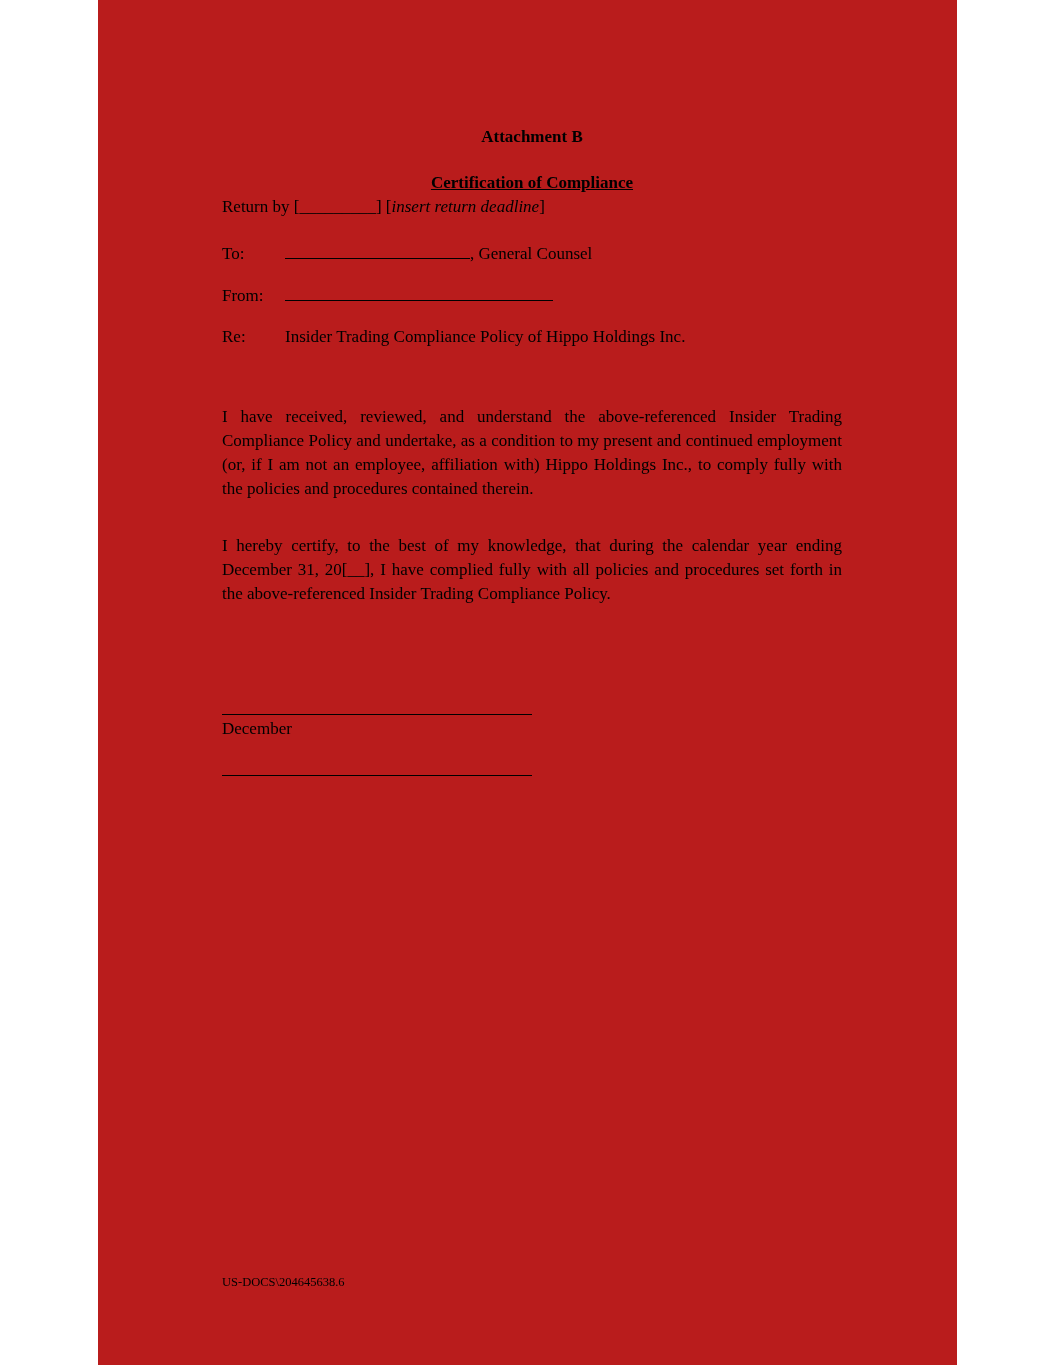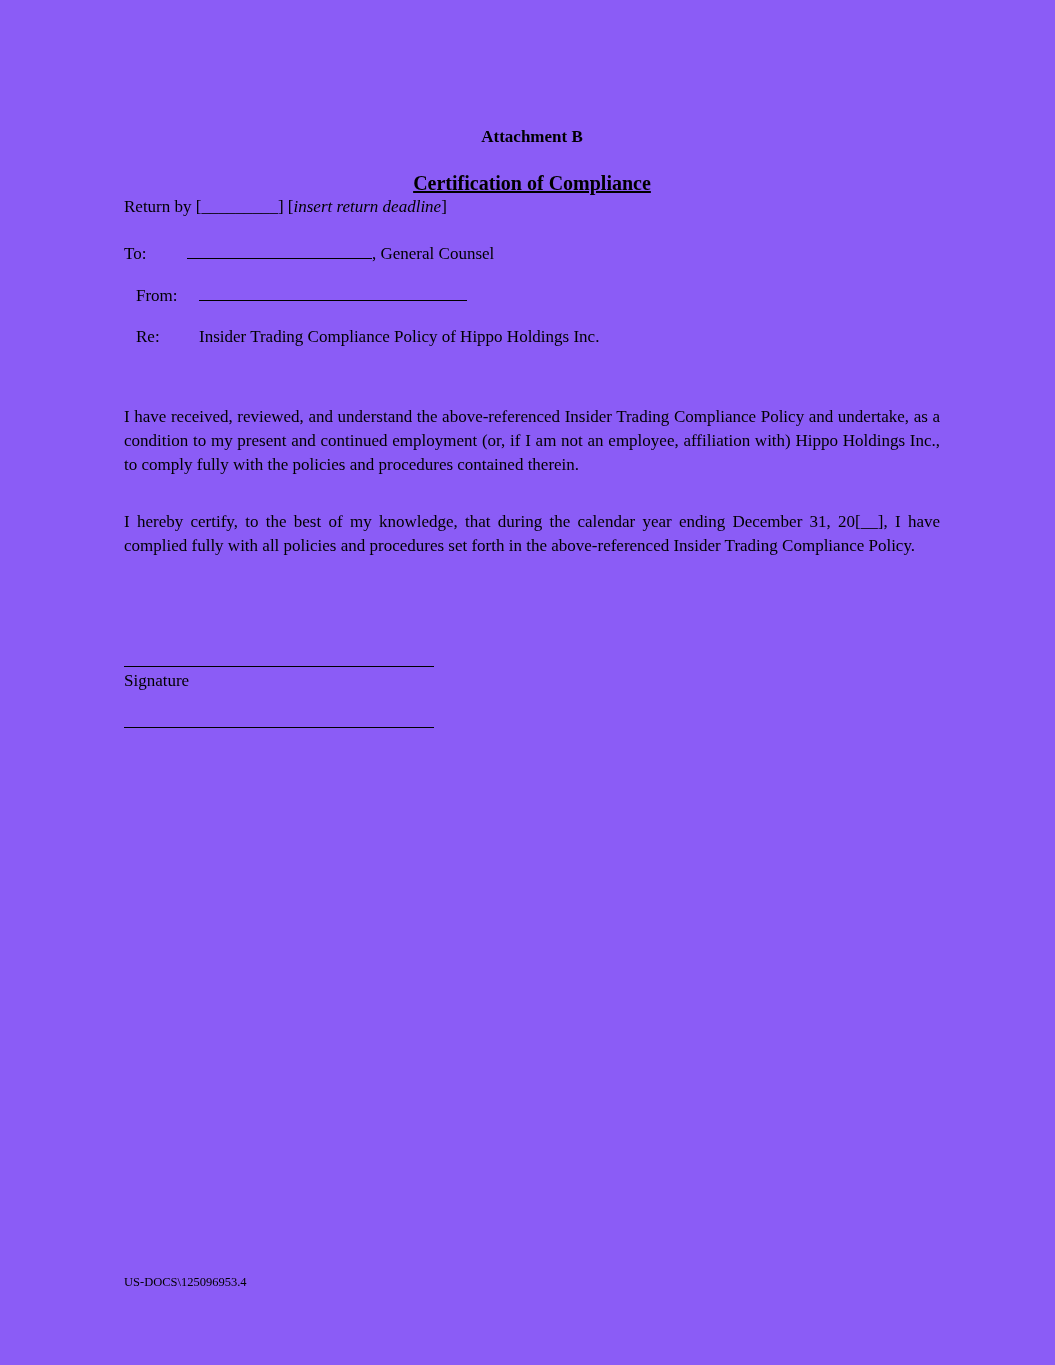--- a/index.html
+++ b/index.html
@@ -2,40 +2,40 @@
 <html><head>
 <meta charset="utf-8">
 <style>
   html, body {
     margin: 0;
     padding: 0;
     background: #ffffff;
   }
   .page {
     position: relative;
-    width: 1055px;
+    width: 859px;
     height: 1365px;
     margin: 0 auto;
-    background: #8b5cf6;
+    background: #b91c1c;
     color: #000000;
     font-family: "Liberation Serif", "DejaVu Serif", serif;
     font-size: 17px;
     line-height: 24px;
     box-sizing: border-box;
     padding: 125px 115px 0 124px;
   }
   .center { text-align: center; }
   .bold { font-weight: bold; }
   .underline { text-decoration: underline; }
   .heading { margin: 0; font-size: 17px; }
-  .subheading { margin: 22px 0 0 0; font-size: 20px; }
+  .subheading { margin: 22px 0 0 0; font-size: 17px; }
   .return-line { margin-top: 22px; }
   .memo-line { margin-top: 0; }
   .memo-line.first { margin-top: 22px; }
-  .memo-line + .memo-line { margin-top: 10px; margin-left: 12px; }
+  .memo-line + .memo-line { margin-top: 10px; }
   .memo-label {
     display: inline-block;
     width: 63px;
     vertical-align: baseline;
   }
   .blank {
     display: inline-block;
     border-bottom: 1px solid #000;
     height: 1em;
     vertical-align: baseline;
@@ -96,26 +96,26 @@
   <p class="memo-line"><span class="memo-label">Re:</span><span>Insider Trading Compliance Policy of Hippo Holdings Inc.</span></p>
 
   <p class="para first">I have received, reviewed, and understand the above-referenced Insider Trading Compliance Policy and undertake, as a condition to my present and continued employment (or, if I am not an employee, affiliation with) Hippo Holdings Inc., to comply fully with the policies and procedures contained therein.</p>
 
   <p class="para second">I hereby certify, to the best of my knowledge, that during the calendar year ending December 31, 20[__], I have complied fully with all policies and procedures set forth in the above-referenced Insider Trading Compliance Policy.</p>
 
   <div class="sig-area">
     <div class="sig-row">
       <div class="sig-col">
         <div class="sig-line"></div>
-        <div class="sig-label">Signature</div>
+        <div class="sig-label">December</div>
       </div>
     </div>
     <div class="title-row">
       <div class="sig-col">
         <div class="sig-line"></div>
       </div>
     </div>
   </div>
 
 
-  <div class="doc-footer">US-DOCS\125096953.4</div>
+  <div class="doc-footer">US-DOCS\204645638.6</div>
 
 </div>
 
 </body></html>

